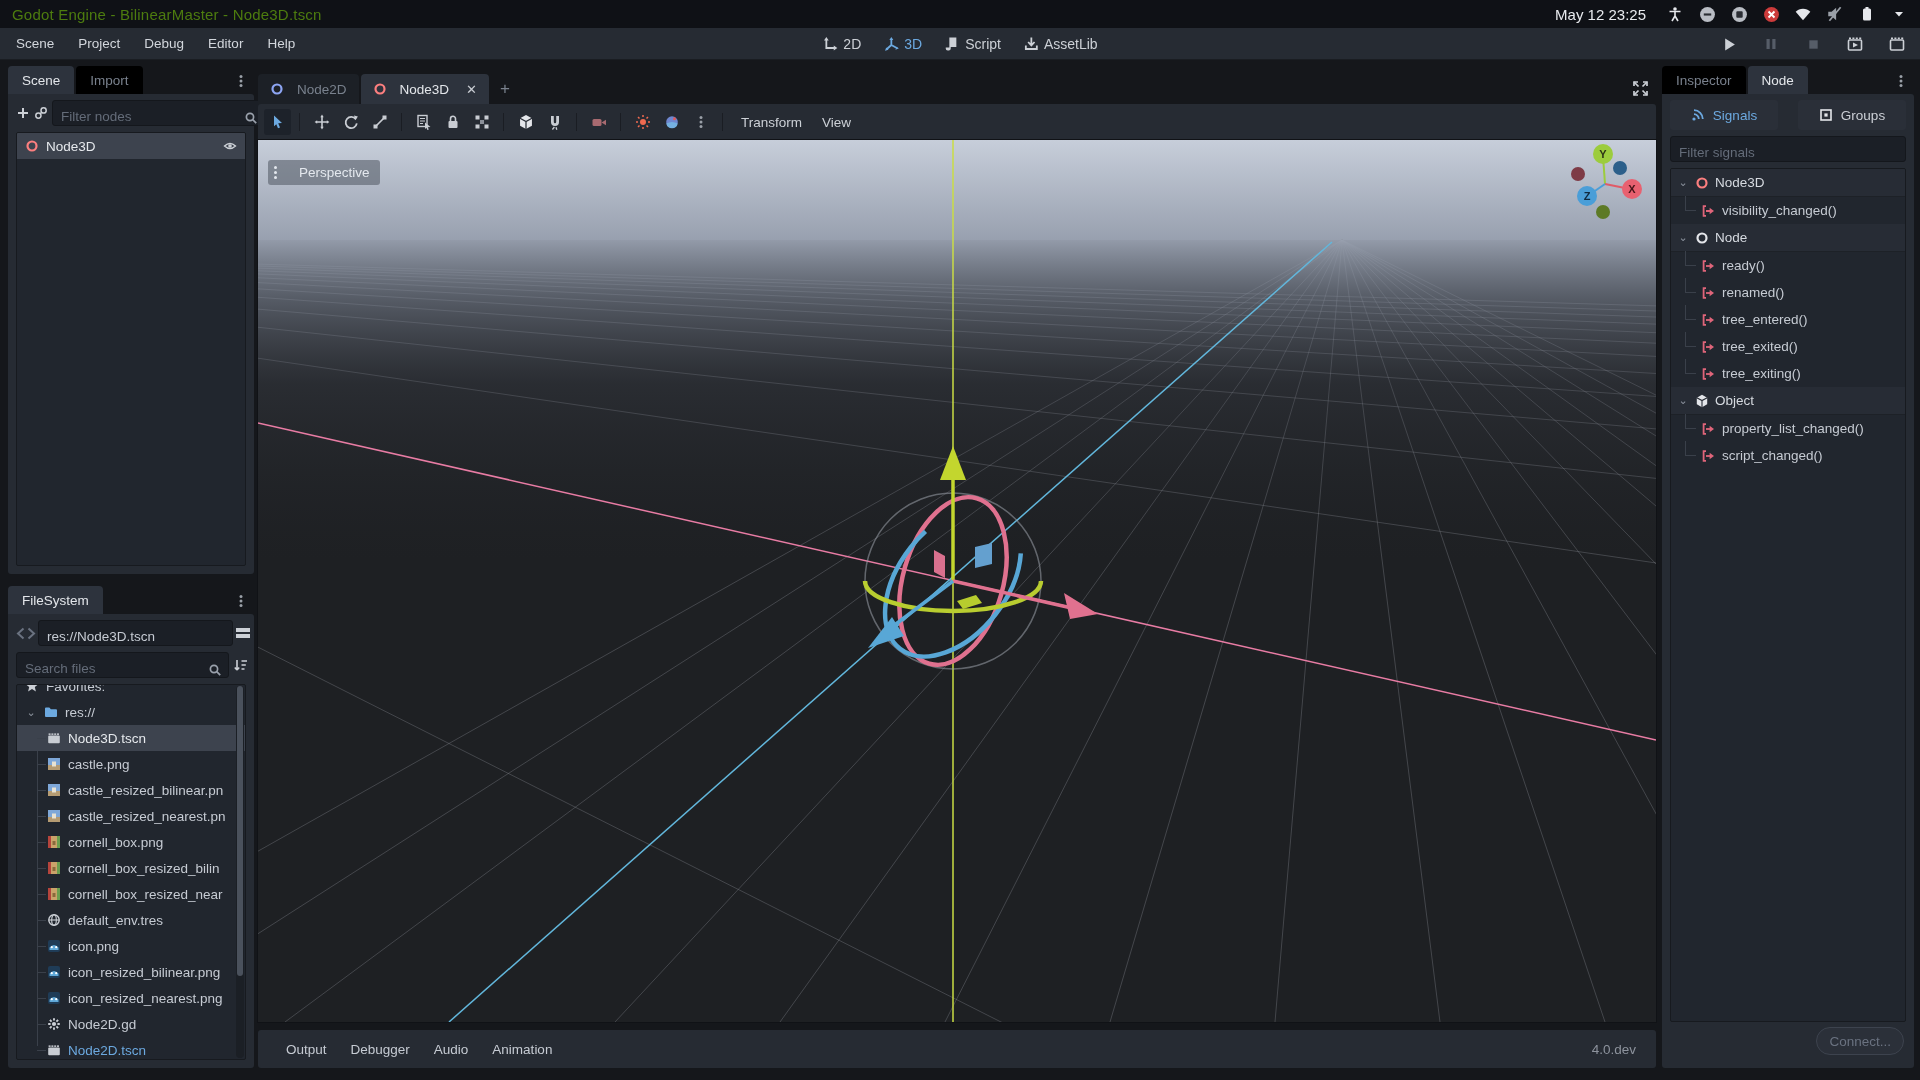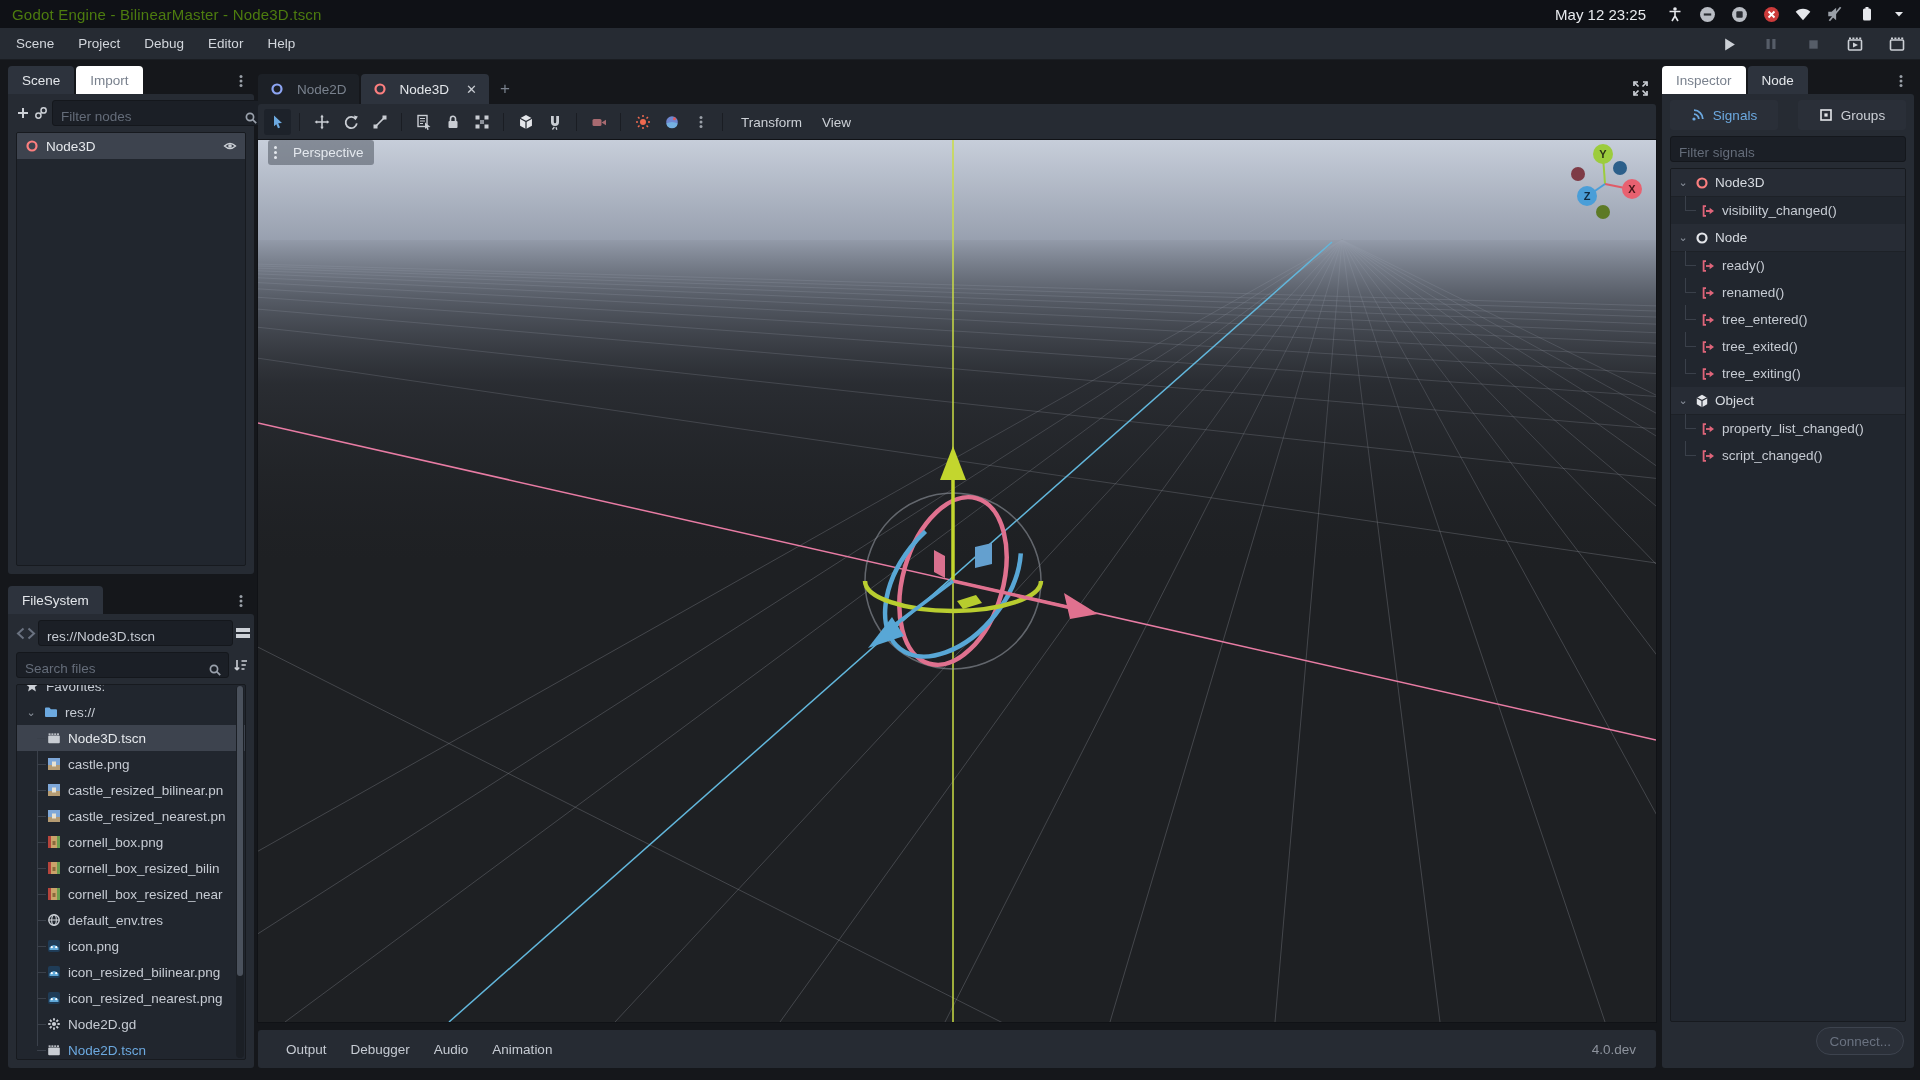--- a/index.html
+++ b/index.html
@@ -19,21 +19,21 @@
            display:flex;align-items:center;box-sizing:border-box;border-bottom:1px solid #1a1d22}
   .menus{display:flex;align-items:center;padding-left:4px}
   .menu-item{padding:0 12px;font-size:13.5px;color:#d2d6dc;height:32px;display:flex;align-items:center;cursor:default}
   .workspaces{position:absolute;left:50%;top:0;transform:translateX(-50%);height:32px;display:flex;align-items:center;gap:22px}
   .ws{display:flex;align-items:center;gap:5px;font-size:14px;color:#ccd0d6}
   .ws.active .lbl{color:#6ca9e0}
   .runbar{position:absolute;right:10px;top:0;height:32px;display:flex;align-items:center;gap:16px}
   
   .tabstrip{height:34px;display:flex;align-items:flex-end;position:relative}
   .dtab{height:28px;padding:0 14px;display:flex;align-items:center;gap:6px;font-size:13.5px;
-        color:#79818d;background:#ffffff;border-radius:4px 4px 0 0;margin-right:2px}
+        color:#79818d;background:#000000;border-radius:4px 4px 0 0;margin-right:2px}
   .dtab.active{background:#2d333d;color:#e3e6ea}
   .strip-dots{margin-left:auto;margin-bottom:6px;margin-right:6px}
   .panel{background:#262b33;border-radius:0 3px 3px 3px;display:flex;flex-direction:column;
          padding:6px 8px 8px;box-sizing:border-box;flex:1;min-height:0}
   .iconbtn{width:26px;height:24px;display:flex;align-items:center;justify-content:center;border-radius:3px}
   .field{display:flex;align-items:flex-end;background:#1b1f26;border:1px solid #14171c;border-radius:3px;
          height:24px;padding:0 6px;gap:4px}
   .field input{flex:1;min-width:0;background:transparent;border:none;outline:none;color:#c6cbd3;
                font-family:"Liberation Sans",sans-serif;font-size:13.5px}
   .field input::placeholder{color:#646c79}
@@ -70,21 +70,21 @@
   .newtab{width:28px;height:30px;display:flex;align-items:center;justify-content:center;color:#79818d;font-size:17px}
   .expandbtn{position:absolute;right:8px;bottom:8px}
   .vtoolbar{position:absolute;left:0;top:44px;right:0;height:36px;background:#262b33;display:flex;
             align-items:center;padding:0 6px;box-sizing:border-box;border-radius:3px 3px 0 0;gap:2px}
   .vtb{width:27px;height:26px;display:flex;align-items:center;justify-content:center;border-radius:3px}
   .vtb.active{background:#1d222a}
   .vsep{width:1px;height:18px;background:#1a1d23;margin:0 6px}
   .vmenu{padding:0 10px;font-size:13.5px;color:#ccd0d6;height:26px;display:flex;align-items:center}
   .viewport{position:absolute;left:0;top:80px;width:1398px;height:882px;background:#1e2023;
             outline:1px solid #101216;overflow:hidden}
-  .persp-btn{position:absolute;left:10px;top:0;height:25px;padding:0 10px 0 6px;display:flex;align-items:center;gap:16px;
+  .persp-btn{position:absolute;left:10px;top:20px;height:25px;padding:0 10px 0 6px;display:flex;align-items:center;gap:22px;
              background:rgba(78,86,97,.55);border-radius:3px;color:#e4e8ee;font-size:13.5px}
   .pdots{display:flex;flex-direction:column;gap:2px}
   .pdots i{width:3px;height:3px;border-radius:50%;background:#e4e8ee;display:block}
   .bottombar{position:absolute;left:0;top:970px;right:0;height:38px;background:#262b33;border-radius:3px;
              display:flex;align-items:center;padding:0 16px;box-sizing:border-box;gap:8px}
   .btab{padding:0 12px;font-size:13.5px;color:#c6cbd3;height:38px;display:flex;align-items:center}
   .version{margin-left:auto;font-size:13.5px;color:#8d939d;padding-right:4px}
   
   .dock-node{position:absolute;left:1662px;top:60px;width:252px;height:1008px;display:flex;flex-direction:column}
   .modes{display:flex;gap:20px}
@@ -275,20 +275,50 @@
   </header>
 
   <nav class="menubar">
     <div class="menus">
 
     <span class="menu-item">Scene</span>
         <span class="menu-item">Project</span>
         <span class="menu-item">Debug</span>
         <span class="menu-item">Editor</span>
         <span class="menu-item">Help</span>
+      </div>
+    <div class="workspaces">
+
+        <span class="ws">
+          <svg class="fi" style="width:16px;height:16px">
+            <use href="#i-ws2d"></use>
+          </svg>
+          <span class="lbl">2D</span>
+        </span>
+
+        <span class="ws active">
+          <svg class="fi" style="width:16px;height:16px">
+            <use href="#i-ws3d"></use>
+          </svg>
+          <span class="lbl">3D</span>
+        </span>
+
+        <span class="ws">
+          <svg class="fi" style="width:16px;height:16px">
+            <use href="#i-wsscript"></use>
+          </svg>
+          <span class="lbl">Script</span>
+        </span>
+
+        <span class="ws">
+          <svg class="fi" style="width:16px;height:16px">
+            <use href="#i-wsasset"></use>
+          </svg>
+          <span class="lbl">AssetLib</span>
+        </span>
       </div>
     <div class="runbar">
       <span class="iconbtn">
         <svg width="15" height="15" viewBox="0 0 14 14">
             <path d="M3 1.5 L12 7 L3 12.5Z" fill="#ccd0d6"></path>
           </svg>
       </span>
       <span class="iconbtn">
         <svg width="14" height="14" viewBox="0 0 14 14">
             <rect x="2.5" y="2" width="3.2" height="10" fill="#565d68"></rect>

